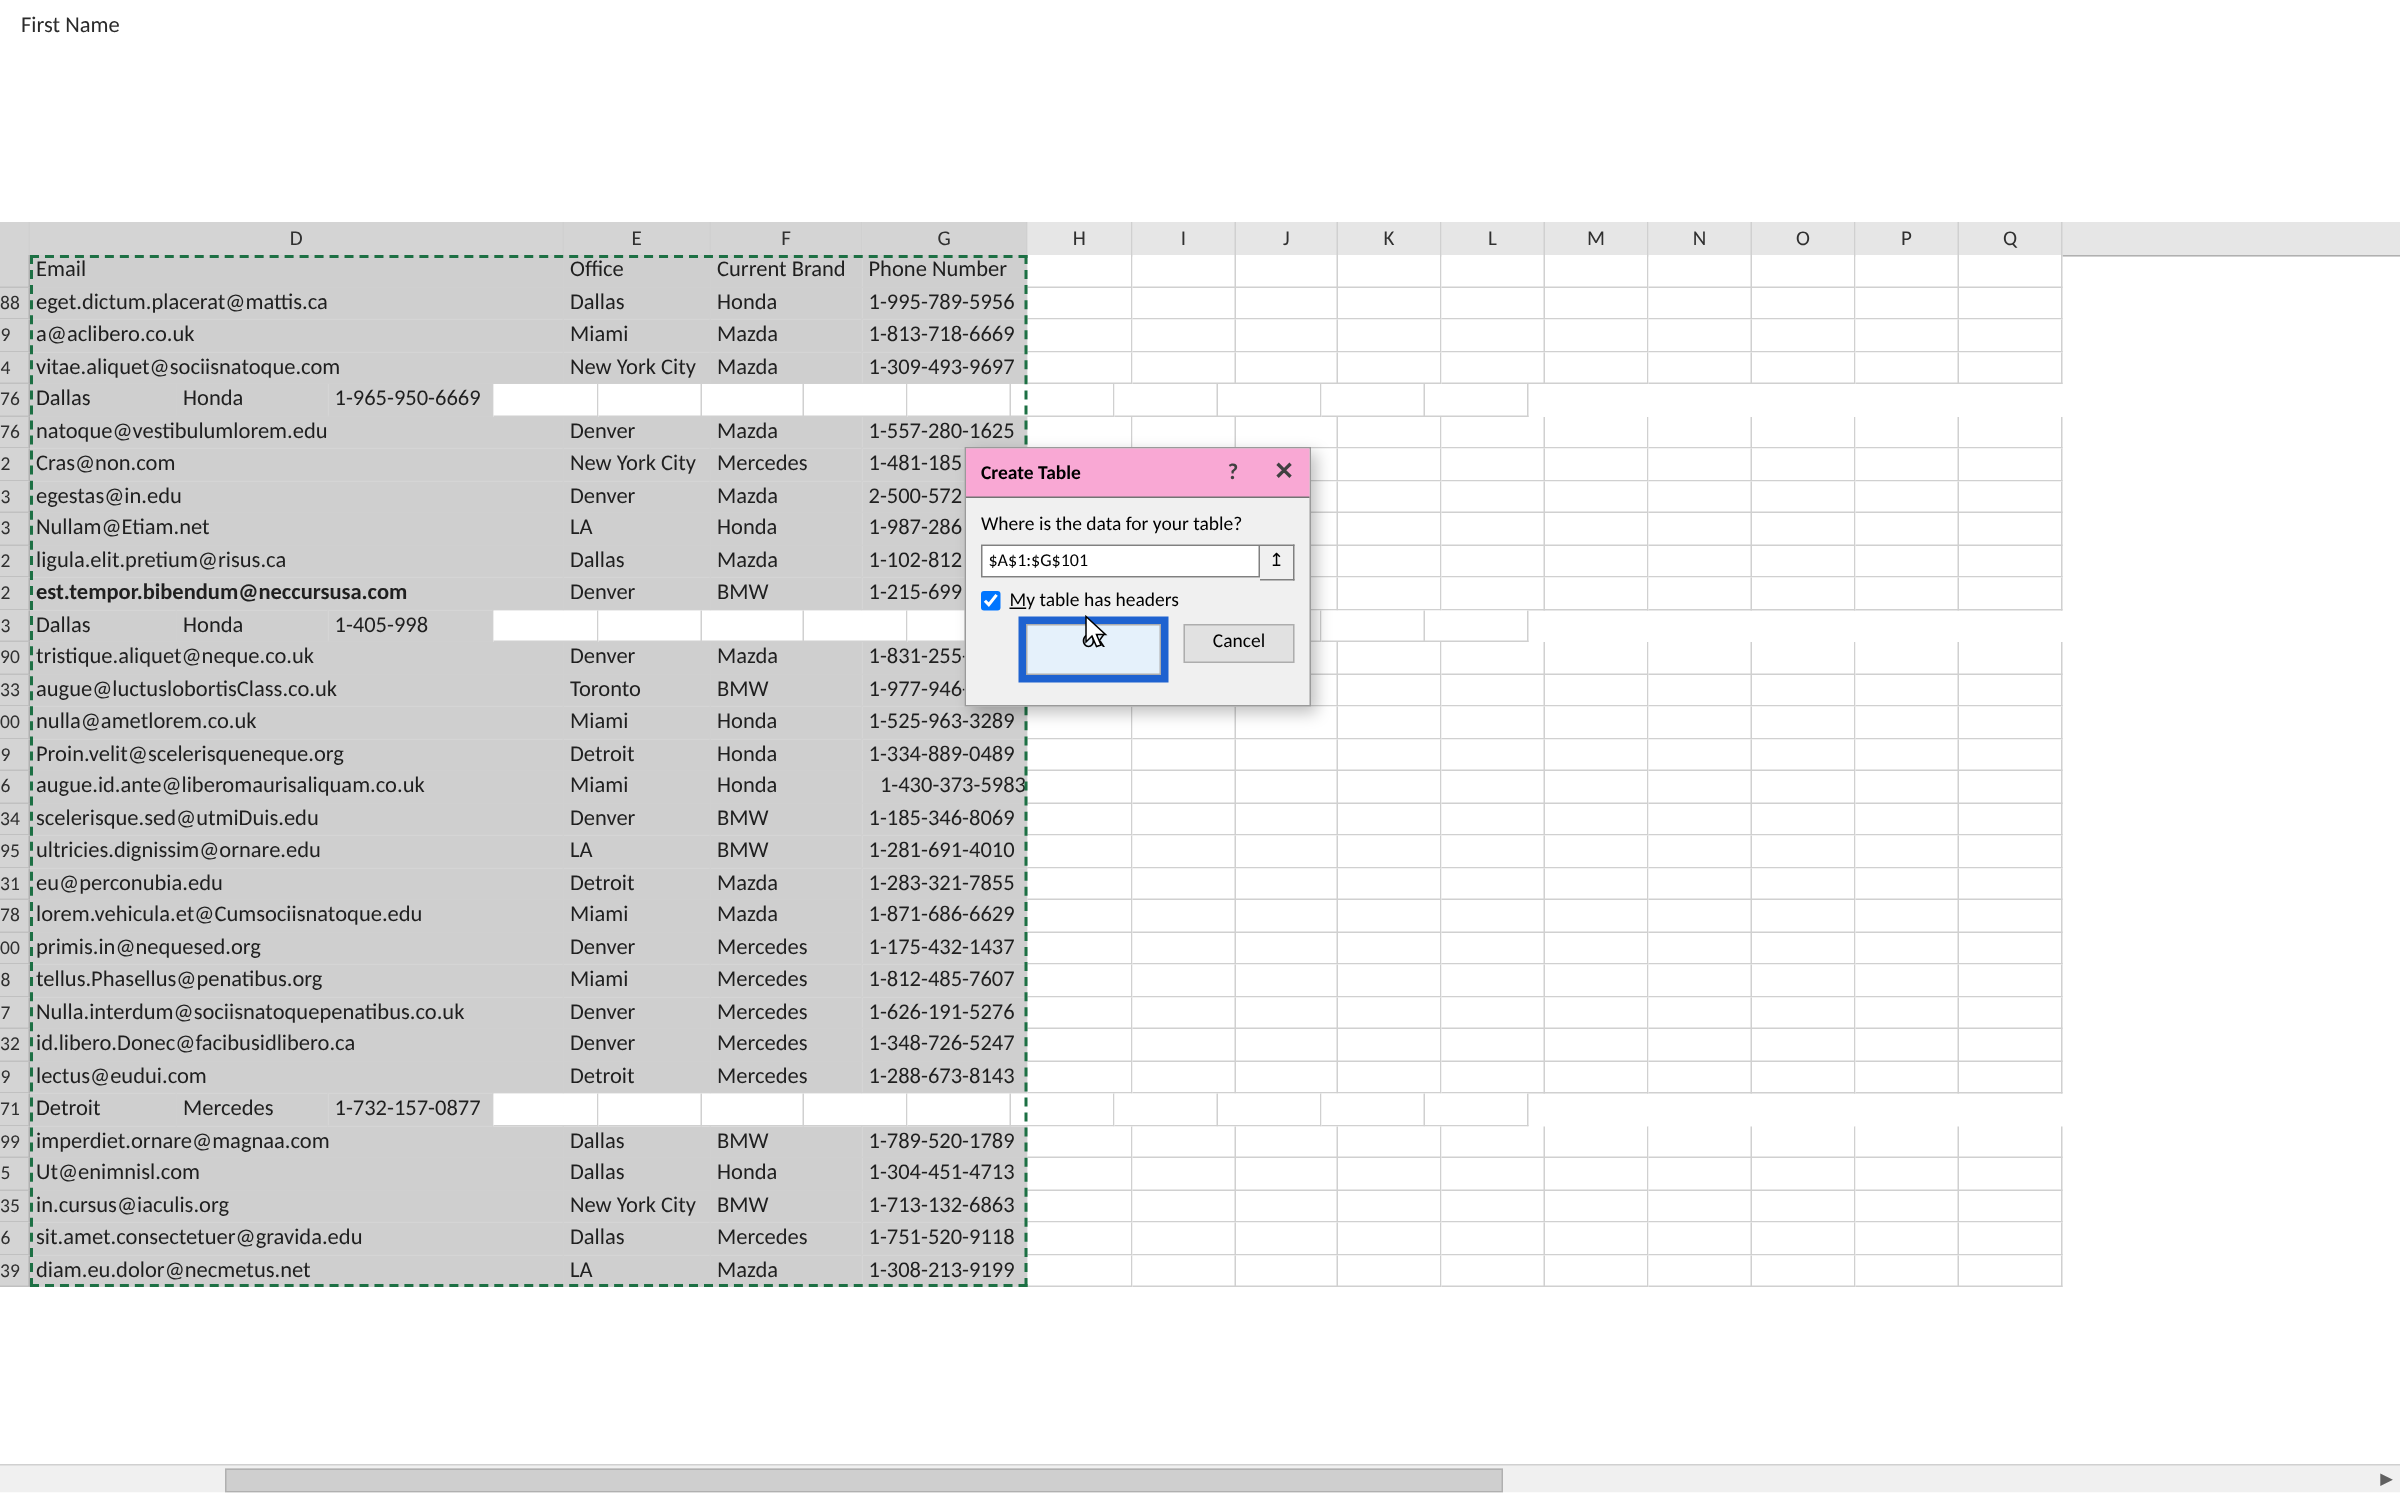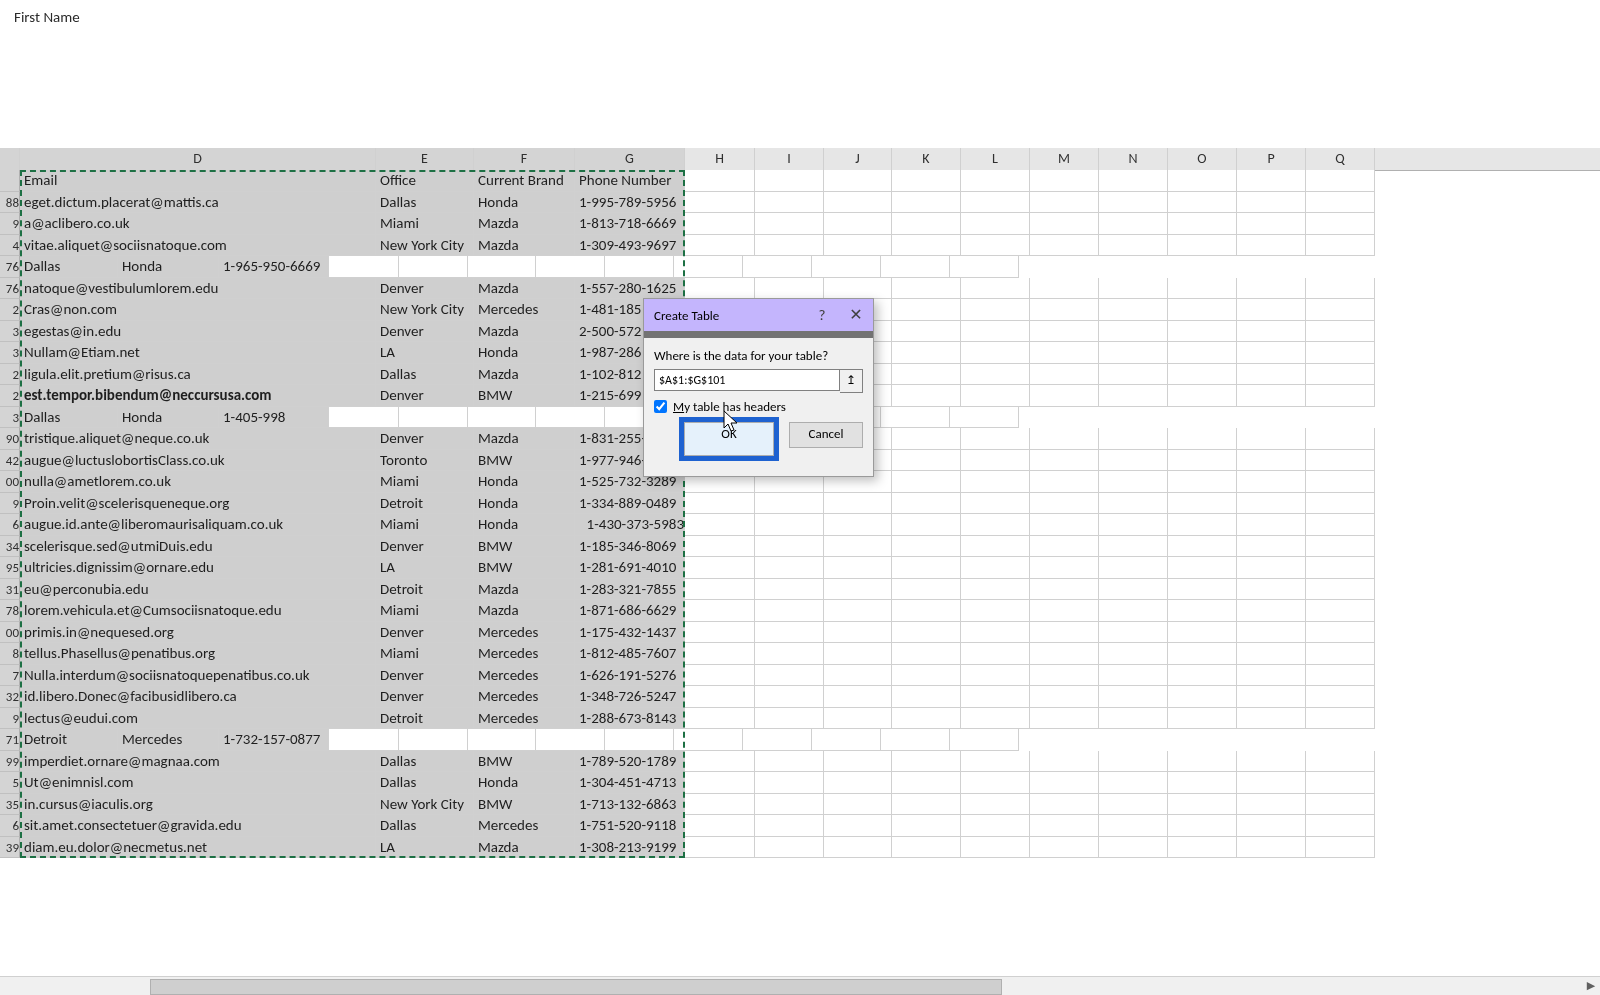--- a/index.html
+++ b/index.html
@@ -72,21 +72,21 @@
     height: 21.5px;
   }
   .rowhead {
     box-sizing: border-box;
     width: 20px;
     flex: 0 0 20px;
     background: #d4d4d4;
     border-right: 1px solid #b0b0b0;
     border-bottom: 1px solid #c0c0c0;
     text-align: right;
-    padding-right: 0;
+    padding-right: 12px;
     font-size: 13px;
     color: #303030;
     line-height: 21px;
   }
   .cell {
     box-sizing: border-box;
     height: 21.5px;
     line-height: 21px;
     padding-left: 4px;
     border-right: 1px solid #d0d0d0;
@@ -120,22 +120,23 @@
     font-size: 13px;
     color: #000;
     z-index: 50;
   }
   .dlg-title {
     display: flex;
     align-items: center;
     height: 32px;
     padding-left: 10px;
     font-size: 13px;
-    background: #c4b5fd;
-    border-bottom: 7px solid #737373;
+    background: #f9a8d4;
+    border-bottom: 1px solid #737373;
+    font-weight: bold;
   }
   .dlg-title .spacer { flex: 1; }
   .dlg-help, .dlg-close {
     width: 34px;
     height: 32px;
     text-align: center;
     line-height: 32px;
     font-size: 15px;
     color: #404040;
   }
@@ -491,42 +492,42 @@
       <div class="cell" style="width: 68px;"></div>
       <div class="cell" style="width: 69px;"></div>
       <div class="cell" style="width: 69px;"></div>
       <div class="cell" style="width: 69px;"></div>
       <div class="cell" style="width: 69px;"></div>
       <div class="cell" style="width: 69px;"></div>
       <div class="cell" style="width: 69px;"></div>
       <div class="cell" style="width: 69px;"></div>
     </div>
     <div class="row">
-      <div class="rowhead">42</div>
+      <div class="rowhead">33</div>
       <div class="cell sel" style="width: 356px;">augue@luctuslobortisClass.co.uk</div>
       <div class="cell sel" style="width: 98px;">Toronto</div>
       <div class="cell sel" style="width: 101px;">BMW</div>
       <div class="cell sel" style="width: 110px;">1-977-946-8825</div>
       <div class="cell" style="width: 70px;"></div>
       <div class="cell" style="width: 69px;"></div>
       <div class="cell" style="width: 68px;"></div>
       <div class="cell" style="width: 69px;"></div>
       <div class="cell" style="width: 69px;"></div>
       <div class="cell" style="width: 69px;"></div>
       <div class="cell" style="width: 69px;"></div>
       <div class="cell" style="width: 69px;"></div>
       <div class="cell" style="width: 69px;"></div>
       <div class="cell" style="width: 69px;"></div>
     </div>
     <div class="row">
       <div class="rowhead">00</div>
       <div class="cell sel" style="width: 356px;">nulla@ametlorem.co.uk</div>
       <div class="cell sel" style="width: 98px;">Miami</div>
       <div class="cell sel" style="width: 101px;">Honda</div>
-      <div class="cell sel" style="width: 110px;">1-525-732-3289</div>
+      <div class="cell sel" style="width: 110px;">1-525-963-3289</div>
       <div class="cell" style="width: 70px;"></div>
       <div class="cell" style="width: 69px;"></div>
       <div class="cell" style="width: 68px;"></div>
       <div class="cell" style="width: 69px;"></div>
       <div class="cell" style="width: 69px;"></div>
       <div class="cell" style="width: 69px;"></div>
       <div class="cell" style="width: 69px;"></div>
       <div class="cell" style="width: 69px;"></div>
       <div class="cell" style="width: 69px;"></div>
       <div class="cell" style="width: 69px;"></div>

